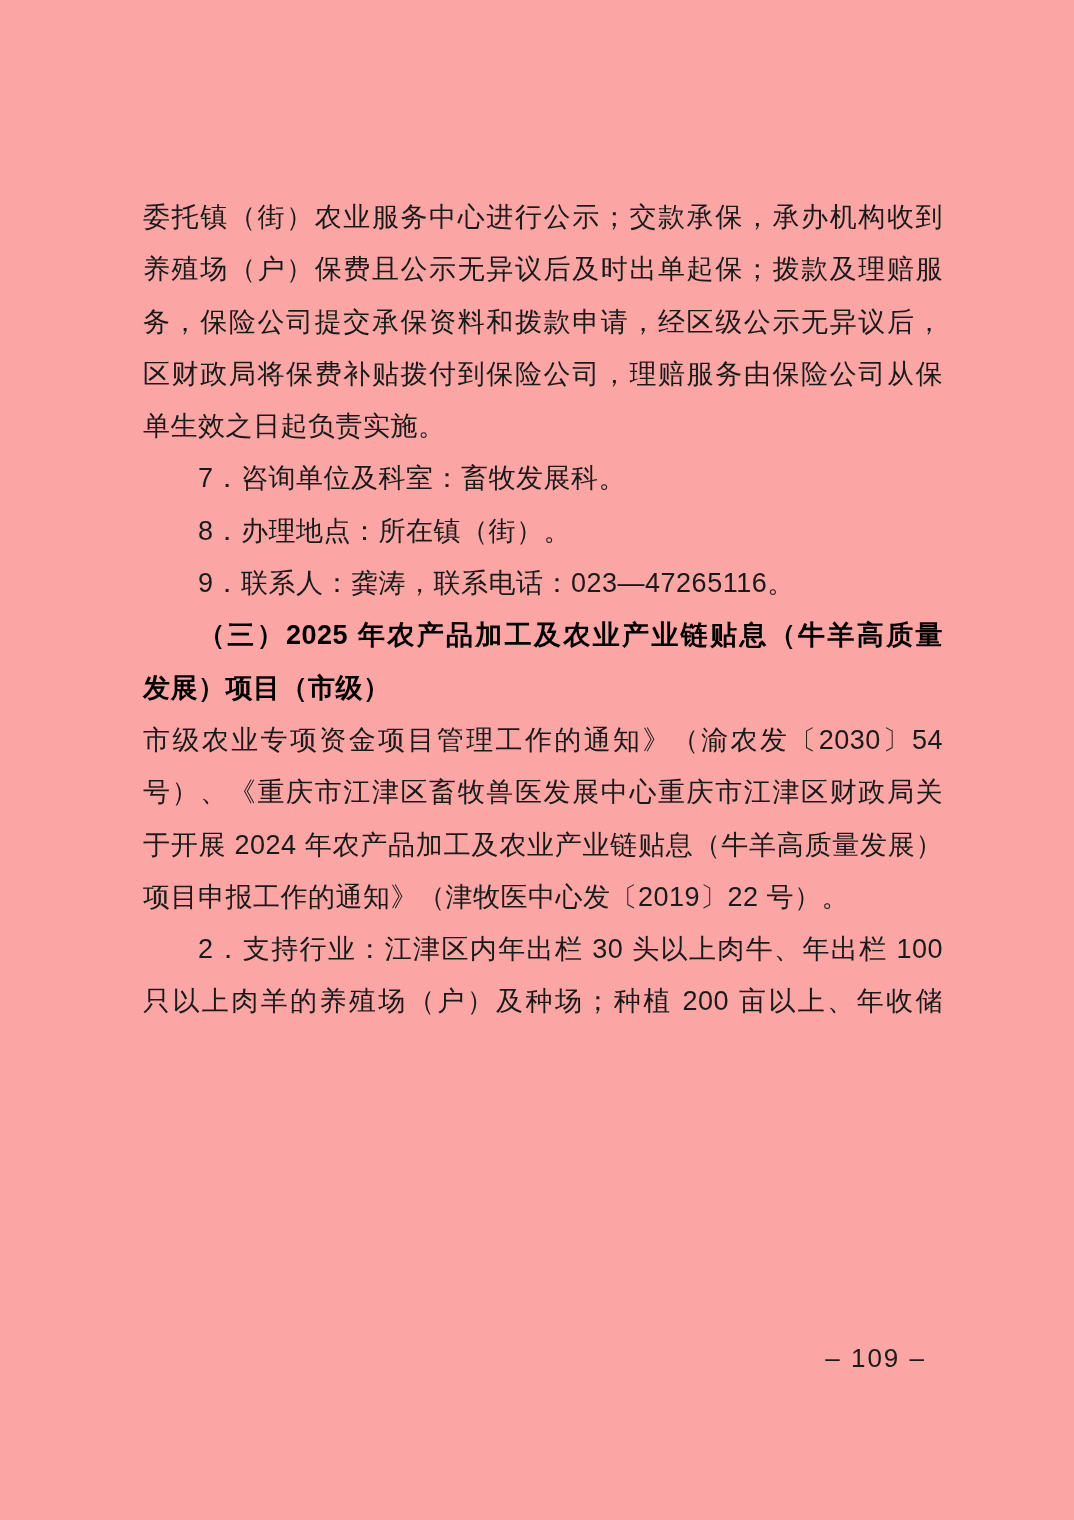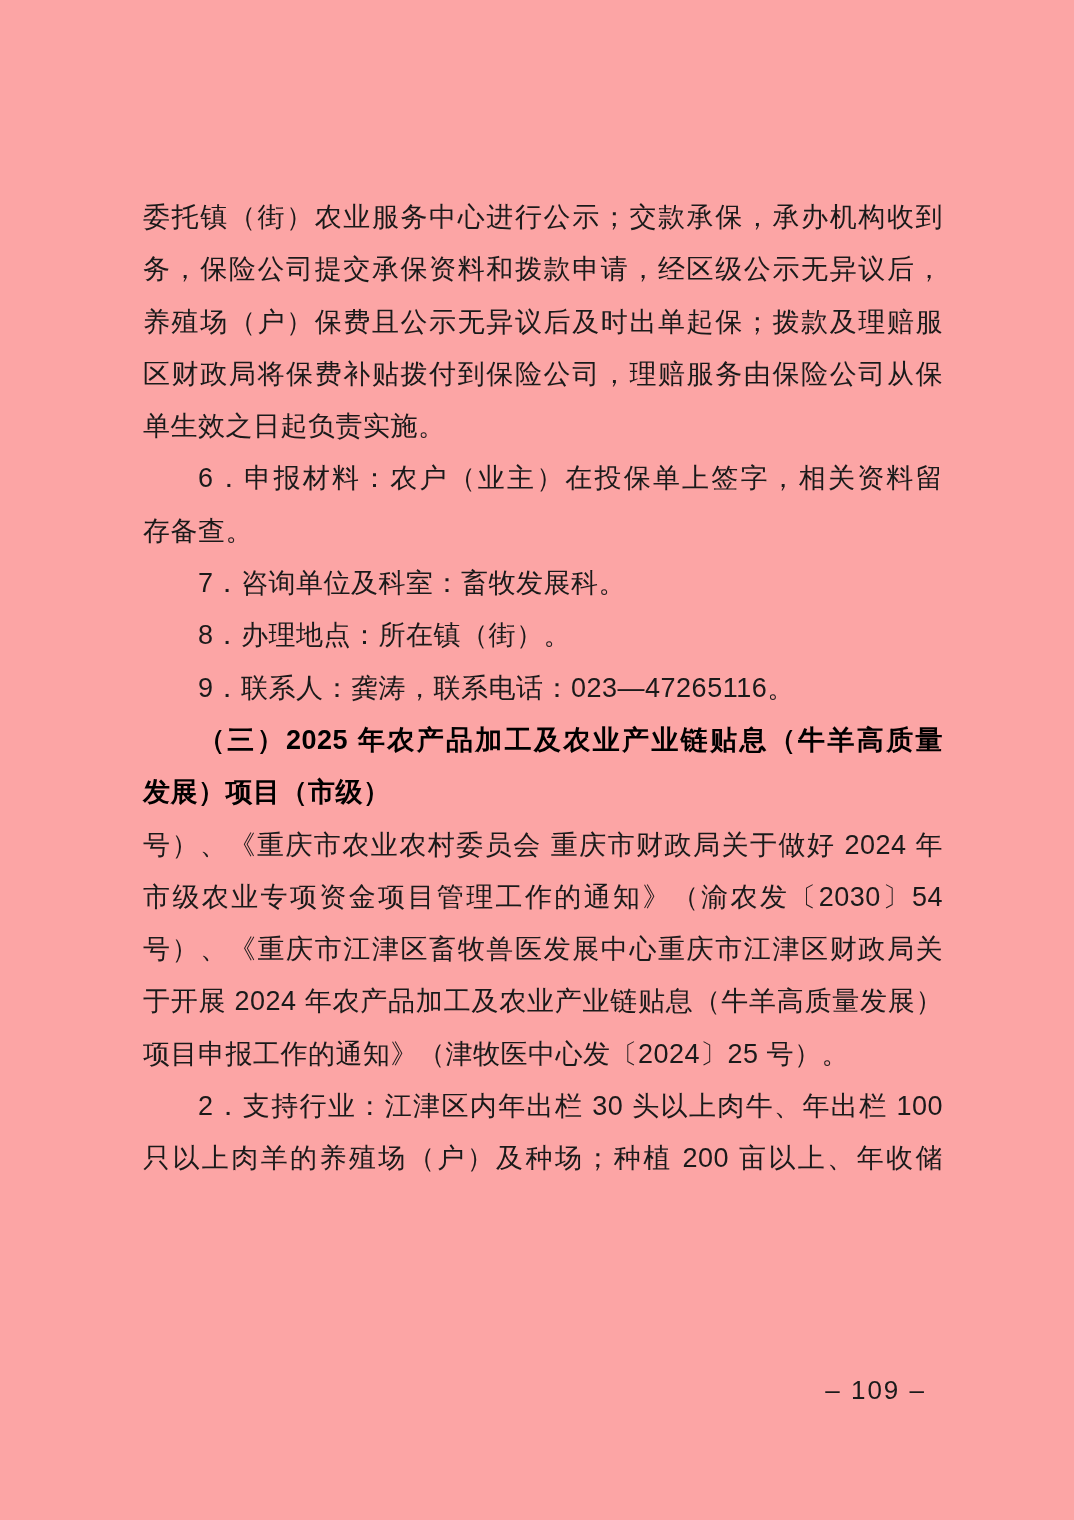--- a/index.html
+++ b/index.html
@@ -40,71 +40,66 @@
   }
   .indent {
     text-indent: 55px;
   }
   .bold {
     font-weight: bold;
     color: #000000;
   }
   .pageno {
     position: absolute;
-    top: 1374px;
+    top: 1342px;
     right: 148px;
     font-size: 26px;
     line-height: 32px;
     letter-spacing: 2px;
     color: #1a1a1a;
   }
 </style>
 </head>
 <body>
 
 <div class="page">
 
   <div class="content">
 
     <div class="para">
       <div class="line just">委托镇（街）农业服务中心进行公示；交款承保，承办机构收到</div>
+      <div class="line just">养殖场（户）保费且公示无异议后及时出单起保；拨款及理赔服</div>
       <div class="line just">务，保险公司提交承保资料和拨款申请，经区级公示无异议后，</div>
-      <div class="line just">养殖场（户）保费且公示无异议后及时出单起保；拨款及理赔服</div>
       <div class="line just">区财政局将保费补贴拨付到保险公司，理赔服务由保险公司从保</div>
       <div class="line">单生效之日起负责实施。</div>
     </div>
 
-    <div class="para">
-      <div class="line just indent">6．申报材料：农户（业主）在投保单上签字，相关资料留</div>
-      <div class="line">存备查。</div>
-    </div>
 
     <div class="para">
       <div class="line indent">7．咨询单位及科室：畜牧发展科。</div>
     </div>
 
     <div class="para">
       <div class="line indent">8．办理地点：所在镇（街）。</div>
     </div>
 
     <div class="para">
       <div class="line indent">9．联系人：龚涛，联系电话：023—47265116。</div>
     </div>
 
     <div class="para">
       <div class="line bold just indent">（三）2025 年农产品加工及农业产业链贴息（牛羊高质量</div>
       <div class="line bold">发展）项目（市级）</div>
     </div>
 
     <div class="para">
-      <div class="line just">号）、《重庆市农业农村委员会 重庆市财政局关于做好 2024 年</div>
       <div class="line just">市级农业专项资金项目管理工作的通知》（渝农发〔2030〕54</div>
       <div class="line just">号）、《重庆市江津区畜牧兽医发展中心重庆市江津区财政局关</div>
       <div class="line just">于开展 2024 年农产品加工及农业产业链贴息（牛羊高质量发展）</div>
-      <div class="line">项目申报工作的通知》（津牧医中心发〔2024〕25 号）。</div>
+      <div class="line">项目申报工作的通知》（津牧医中心发〔2019〕22 号）。</div>
     </div>
 
     <div class="para">
       <div class="line just indent">2．支持行业：江津区内年出栏 30 头以上肉牛、年出栏 100</div>
       <div class="line just">只以上肉羊的养殖场（户）及种场；种植 200 亩以上、年收储</div>
     </div>
 
   </div>
 
   <div class="pageno">– 109 –</div>

